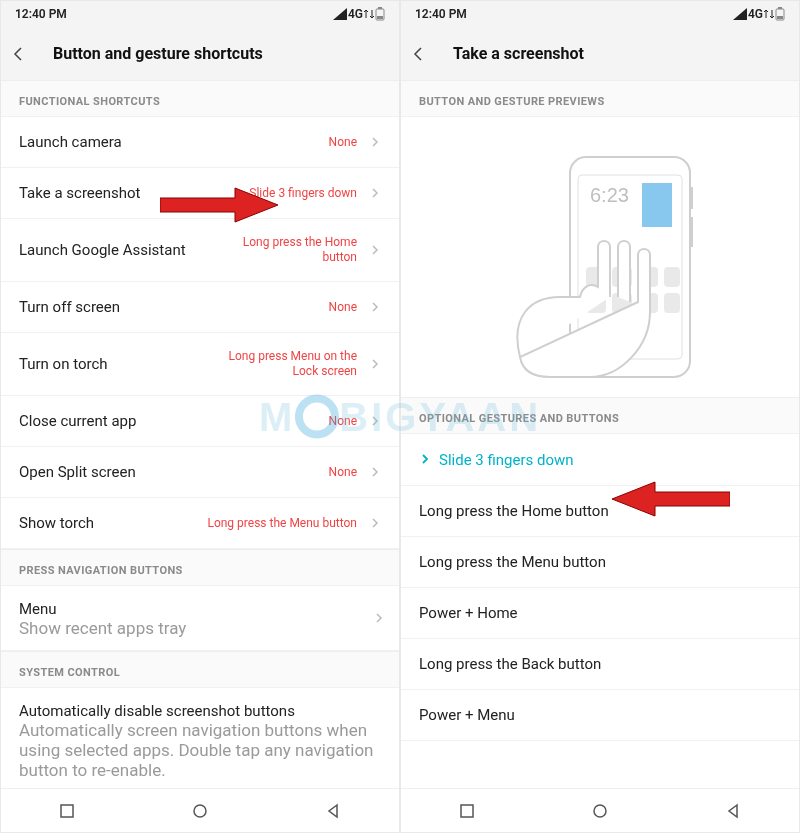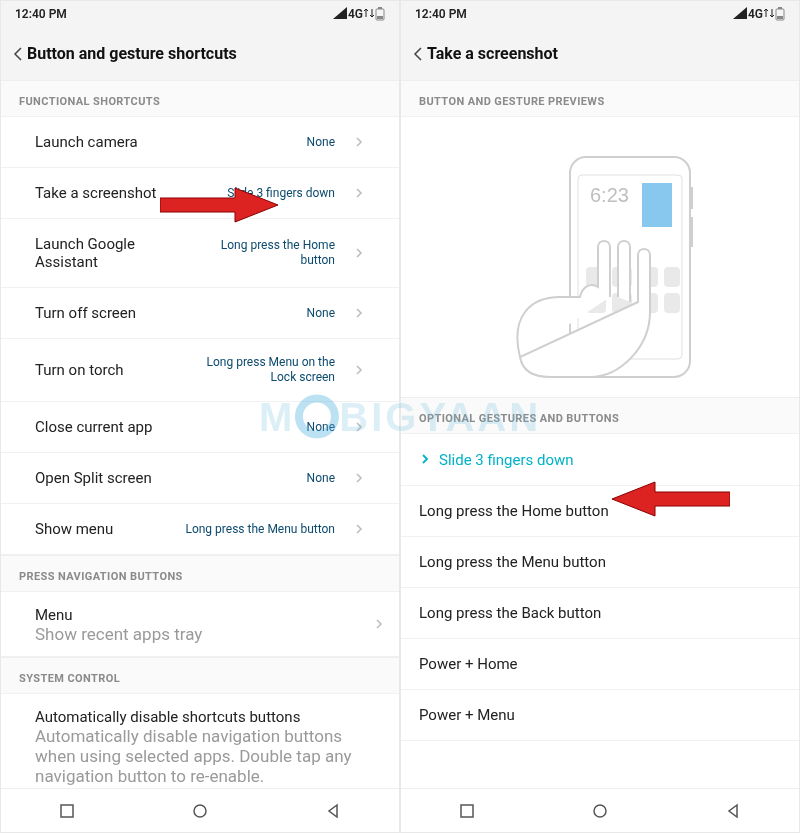--- a/index.html
+++ b/index.html
@@ -25,56 +25,56 @@
     height: 26px;
     background: #f4f4f4;
     display: flex;
     align-items: center;
     justify-content: space-between;
     padding: 0 14px;
     font-size: 12px;
     font-weight: 600;
     color: #222;
   }
-  .statusbar .right { display: flex; align-items: flex-start; gap: 1px; }
+  .statusbar .right { display: flex; align-items: center; gap: 1px; }
   .statusbar .signal svg { display: block; }
   .statusbar .updown svg { display: block; }
   .statusbar .battery svg { display: block; }
   .titlebar {
     height: 54px;
     background: #f4f4f4;
     display: flex;
     align-items: center;
     padding: 0 10px;
-    gap: 0;
+    gap: 26px;
     border-bottom: 1px solid #eee;
   }
   .titlebar .back svg { display: block; }
   .titlebar .title { font-size: 16px; font-weight: 700; color: #111; }
   .content { flex: 1; overflow: hidden; background: #fff; }
   .section-header {
     font-size: 11px;
     letter-spacing: 0.4px;
     color: #8a8a8a;
     padding: 14px 18px 8px;
     background: #fafafa;
     border-top: 1px solid #eee;
     border-bottom: 1px solid #f1f1f1;
     font-weight: bold;
   }
   .section-header:first-child { border-top: none; }
   .row {
     display: flex;
     align-items: center;
-    padding: 16px 34px;
+    padding: 16px 18px;
     border-bottom: 1px solid #f1f1f1;
   }
   .row.nochevron { padding-right: 18px; }
   .row .label { font-size: 15px; color: #222; flex: 1; }
-  .row .value { font-size: 12px; color: #0c4a6e; text-align: right; max-width: 150px; line-height: 1.25; margin-right: 18px; }
+  .row .value { font-size: 12px; color: #ef4444; text-align: right; max-width: 150px; line-height: 1.25; margin-right: 12px; }
   .row .chev svg { display: block; }
   .row .sub { font-size: 17px; color: #9a9a9a; }
   .row.twln { display: block; padding-top: 14px; padding-bottom: 12px; position: relative; }
   .row.twln .chev { position: absolute; right: 14px; top: 50%; transform: translateY(-50%); }
   .row.option { padding: 16px 18px; }
   .row.option .label { font-size: 15px; }
   .row.option.selected .label { color: #00b3c7; }
   .row.option .leftchev { margin-right: 8px; }
   .navbar {
     height: 44px;
@@ -219,21 +219,21 @@
     <div class="row">
       <span class="label">Open Split screen</span>
       <span class="value">None</span>
       <span class="chev">
           <svg width="12" height="12" viewBox="0 0 12 12">
             <path d="M4 2 L8 6 L4 10" stroke="#bbb" stroke-width="1.5" fill="none"></path>
           </svg>
         </span>
     </div>
     <div class="row">
-      <span class="label">Show menu</span>
+      <span class="label">Show torch</span>
       <span class="value">Long press the Menu button</span>
       <span class="chev">
           <svg width="12" height="12" viewBox="0 0 12 12">
             <path d="M4 2 L8 6 L4 10" stroke="#bbb" stroke-width="1.5" fill="none"></path>
           </svg>
         </span>
     </div>
 
     <div class="section-header">PRESS NAVIGATION BUTTONS</div>
     <div class="row twln">
@@ -241,22 +241,22 @@
       <div class="sub">Show recent apps tray</div>
       <span class="chev">
           <svg width="12" height="12" viewBox="0 0 12 12">
             <path d="M4 2 L8 6 L4 10" stroke="#bbb" stroke-width="1.5" fill="none"></path>
           </svg>
         </span>
     </div>
 
     <div class="section-header">SYSTEM CONTROL</div>
     <div class="row twln nochevron">
-      <div class="label">Automatically disable shortcuts buttons</div>
-      <div class="sub">Automatically disable navigation buttons when using selected apps. Double tap any navigation button to re-enable.</div>
+      <div class="label">Automatically disable screenshot buttons</div>
+      <div class="sub">Automatically screen navigation buttons when using selected apps. Double tap any navigation button to re-enable.</div>
     </div>
   </div>
   <div class="navbar">
     <span>
         <svg width="18" height="18" viewBox="0 0 18 18">
           <rect x="3" y="3" width="12" height="12" fill="none" stroke="#555" stroke-width="1.5"></rect>
         </svg>
       </span>
     <span>
         <svg width="18" height="18" viewBox="0 0 18 18">
@@ -342,24 +342,24 @@
           </svg></span>
       <span class="label">Slide 3 fingers down</span>
     </div>
     <div class="row option">
       <span class="label">Long press the Home button</span>
     </div>
     <div class="row option">
       <span class="label">Long press the Menu button</span>
     </div>
     <div class="row option">
+      <span class="label">Power + Home</span>
+    </div>
+    <div class="row option">
       <span class="label">Long press the Back button</span>
-    </div>
-    <div class="row option">
-      <span class="label">Power + Home</span>
     </div>
     <div class="row option">
       <span class="label">Power + Menu</span>
     </div>
   </div>
   <div class="navbar">
     <span>
         <svg width="18" height="18" viewBox="0 0 18 18">
           <rect x="3" y="3" width="12" height="12" fill="none" stroke="#555" stroke-width="1.5"></rect>
         </svg>

